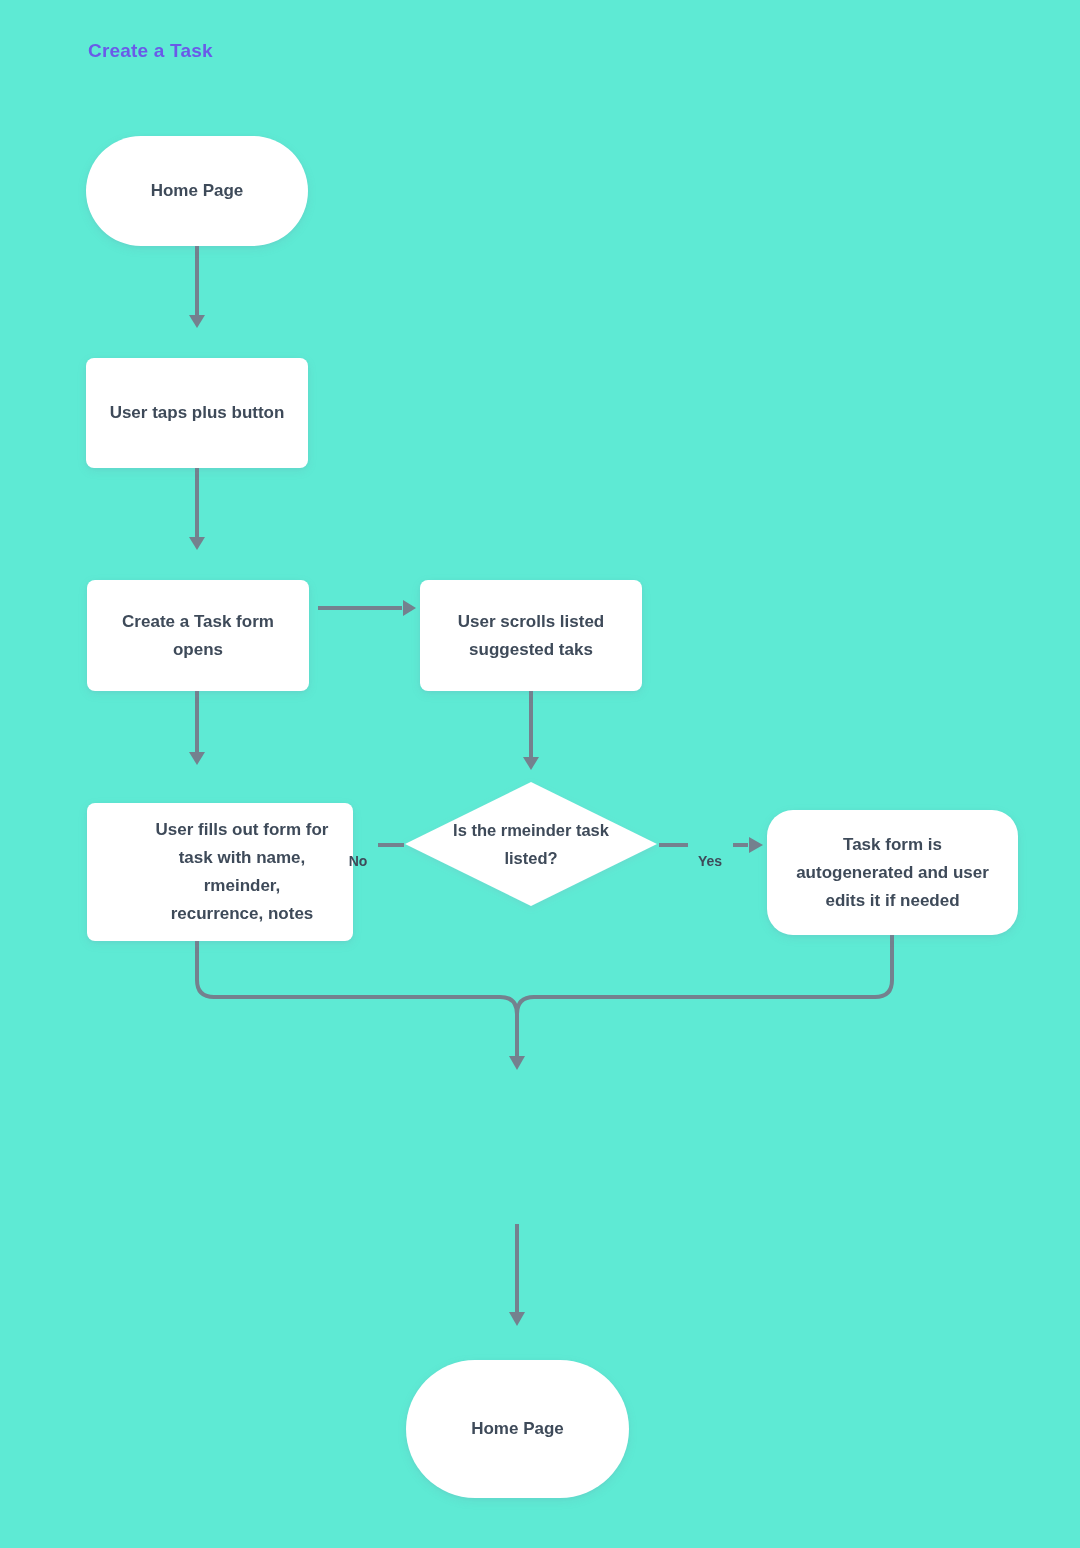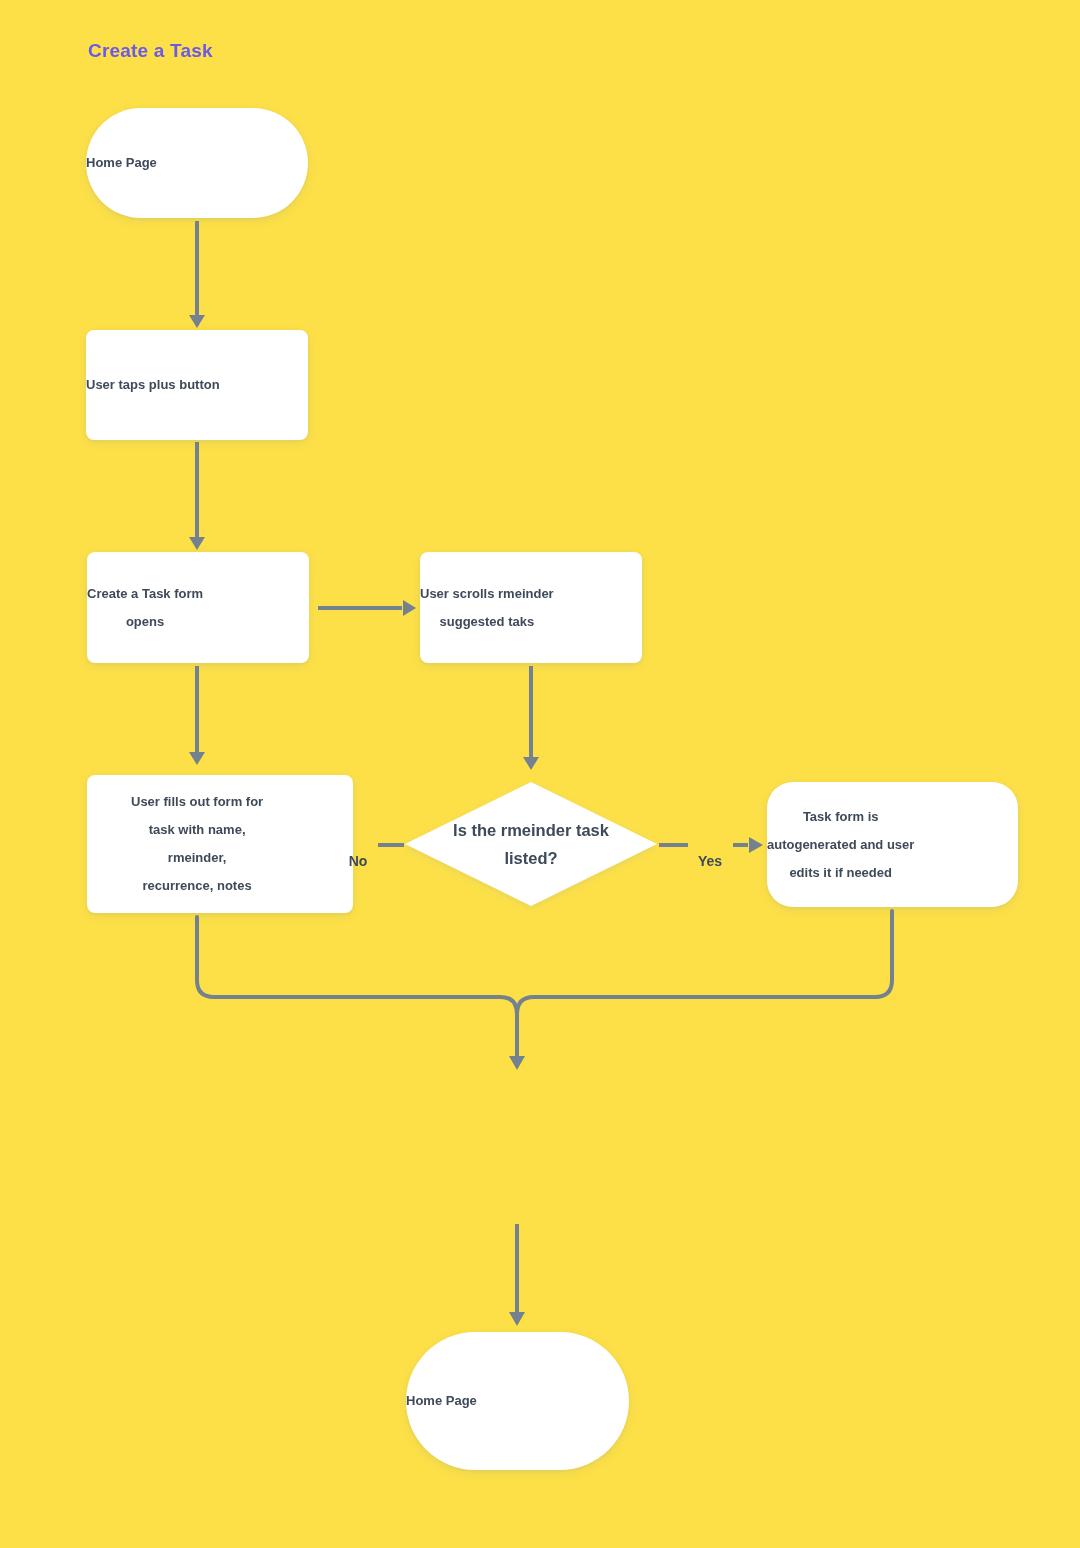--- a/index.html
+++ b/index.html
@@ -4,21 +4,21 @@
 <style>
   html,body{margin:0;padding:0;}
   body{
     background:#EDF1F5;
     font-family:"Liberation Sans","DejaVu Sans",sans-serif;
   }
   .canvas{
     position:relative;
     width:1080px;
     height:1548px;
-    background:#fde047;
+    background:#5eead4;
     overflow:hidden;
   }
   .page-title{
     position:absolute;
     left:88px;
     top:40px;
     font-size:19px;
     font-weight:700;
     color:#6A5AE8;
     letter-spacing:.2px;
@@ -28,26 +28,27 @@
     left:0;top:0;
     width:1080px;height:1548px;
   }
   .node{
     position:absolute;
     background:#FFFFFF;
     border-radius:8px;
     box-shadow:0 1px 3px rgba(120,140,165,0.10), 0 3px 10px rgba(120,140,165,0.14);
     display:flex;
     align-items:center;
-    justify-content:flex-start;
+    justify-content:center;
     text-align:center;
     color:#3E4A59;
-    font-size:13px;
+    font-size:17px;
     font-weight:600;
     line-height:28px;
+    margin-top:28px;
   }
   .pill{border-radius:999px;}
   .node .label span{display:block;}
   .diamond-label{
     position:absolute;
     display:flex;
     align-items:center;
     justify-content:center;
     text-align:center;
     color:#3E4A59;
@@ -149,21 +150,21 @@
 
   <div class="node" style="left:87px;top:552px;width:222px;height:111px;">
     <div class="label">
       <span>Create a Task form</span>
       <span>opens</span>
     </div>
   </div>
 
   <div class="node" style="left:420px;top:552px;width:222px;height:111px;">
     <div class="label">
-      <span>User scrolls rmeinder</span>
+      <span>User scrolls listed</span>
       <span>suggested taks</span>
     </div>
   </div>
 
   <div class="node" style="left:87px;top:775px;width:222px;height:138px;padding-left:44px;">
     <div class="label">
       <span>User fills out form for</span>
       <span>task with name,</span>
       <span>rmeinder,</span>
       <span>recurrence, notes</span>

